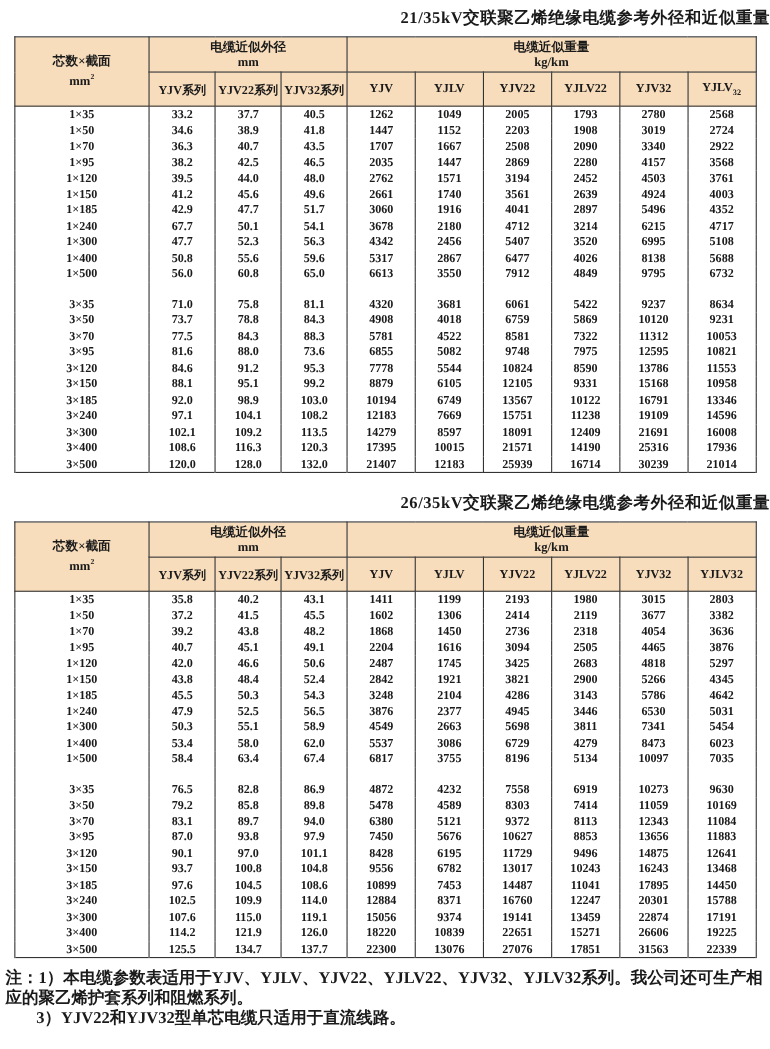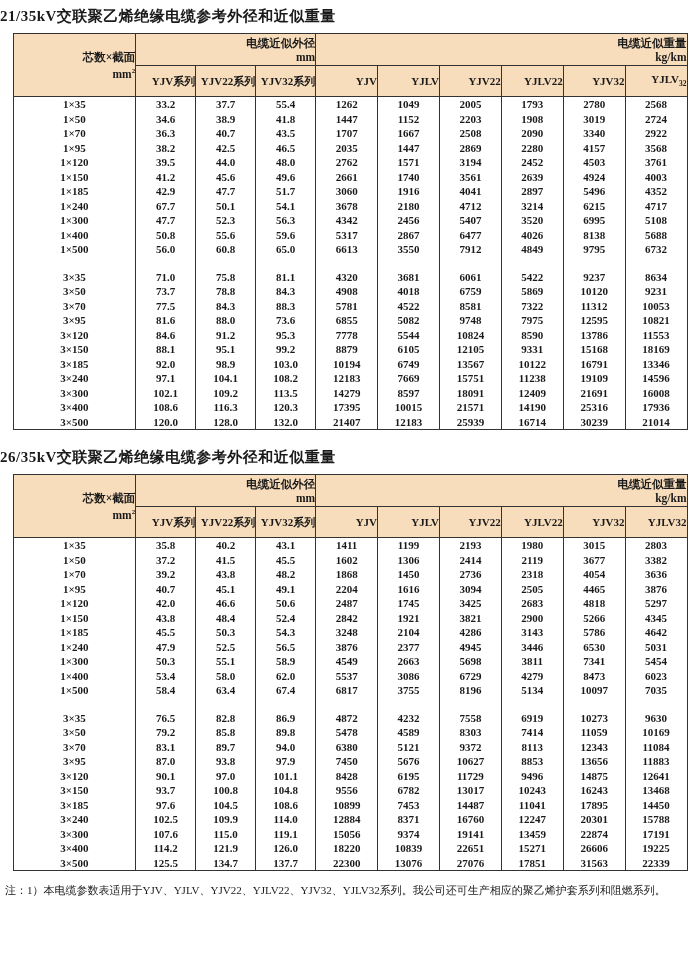--- a/index.html
+++ b/index.html
@@ -10,21 +10,21 @@
   *{box-sizing:border-box;}
   html,body{margin:0;padding:0;}
   body{
     width:700px;height:954px;
     background:var(--page-bg);
     font-family:"Liberation Serif","DejaVu Serif",serif;
     color:#1a1a1a;
   }
   .page{padding-top:7px;}
   .table-title{
-    text-align:left;
+    text-align:right;
     font-size:15px;
     font-weight:bold;
     margin:0 0 7px 0;
     letter-spacing:0.5px;
   }
   .section-2 .table-title{margin-top:18px;font-family:Liberation Serif, serif;}
   table{
     width:675px;
     margin:0 auto;
     border-collapse:collapse;
@@ -33,21 +33,21 @@
   }
   col.c-spec{width:18.2%;}
   col.c-od{width:8.9%;}
   col.c-wt{width:9.18%;}
   th{
     background:var(--header-bg);
     border:1px solid var(--border);
     font-size:11.5px;
     font-weight:bold;
     padding:0;
-    text-align:right;
+    text-align:center;
     vertical-align:middle;
   }
   tr.h-row th{height:32px;}
   tr.h-row2 th{height:31px;font-size:11px;}
   th div{line-height:14px;}
   th sup{font-size:7px;vertical-align:super;}
   th sub{font-size:7.5px;vertical-align:sub;}
   td{
     border-left:1px solid var(--border);
     border-right:1px solid var(--border);
@@ -56,23 +56,23 @@
     font-size:11px;
     font-weight:bold;
     line-height:14.5px;
     height:14.5px;
     padding:0;
     white-space:nowrap;
   }
   tr.spacer td{height:13px;}
   .notes{
     margin:10px 0 0 5px;
-    font-size:11px;
+    font-size:15px;
     line-height:18px;
-    font-weight:normal;
+    font-weight:bold;
   }
   .note-rest{padding-left:28px;}
 </style>
 </head>
 <body>
 
 <div class="page">
 
   <div class="section section-1">
     <h2 class="table-title">21/35kV交联聚乙烯绝缘电缆参考外径和近似重量</h2>
@@ -114,21 +114,21 @@
             <th><span>YJLV22</span></th>
             <th><span>YJV32</span></th>
             <th><span>YJLV</span><sub>32</sub></th>
           </tr>
         </thead>
         <tbody>
           <tr>
             <td>1×35</td>
             <td>33.2</td>
             <td>37.7</td>
-            <td>55.4</td>
+            <td>40.5</td>
             <td>1262</td>
             <td>1049</td>
             <td>2005</td>
             <td>1793</td>
             <td>2780</td>
             <td>2568</td>
           </tr>
           <tr>
             <td>1×50</td>
             <td>34.6</td>
@@ -324,21 +324,21 @@
           <tr>
             <td>3×150</td>
             <td>88.1</td>
             <td>95.1</td>
             <td>99.2</td>
             <td>8879</td>
             <td>6105</td>
             <td>12105</td>
             <td>9331</td>
             <td>15168</td>
-            <td>18169</td>
+            <td>10958</td>
           </tr>
           <tr>
             <td>3×185</td>
             <td>92.0</td>
             <td>98.9</td>
             <td>103.0</td>
             <td>10194</td>
             <td>6749</td>
             <td>13567</td>
             <td>10122</td>
@@ -715,15 +715,16 @@
             <td>17851</td>
             <td>31563</td>
             <td>22339</td>
           </tr>
         </tbody>
       </table>
   </div>
 
   <div class="notes">
     <div class="note-first"><span>注：</span><span>1）本电缆参数表适用于YJV、YJLV、YJV22、YJLV22、YJV32、YJLV32系列。我公司还可生产相应的聚乙烯护套系列和阻燃系列。</span></div>
+    <div class="note-rest">3）YJV22和YJV32型单芯电缆只适用于直流线路。</div>
   </div>
 
 </div>
 
 </body></html>

